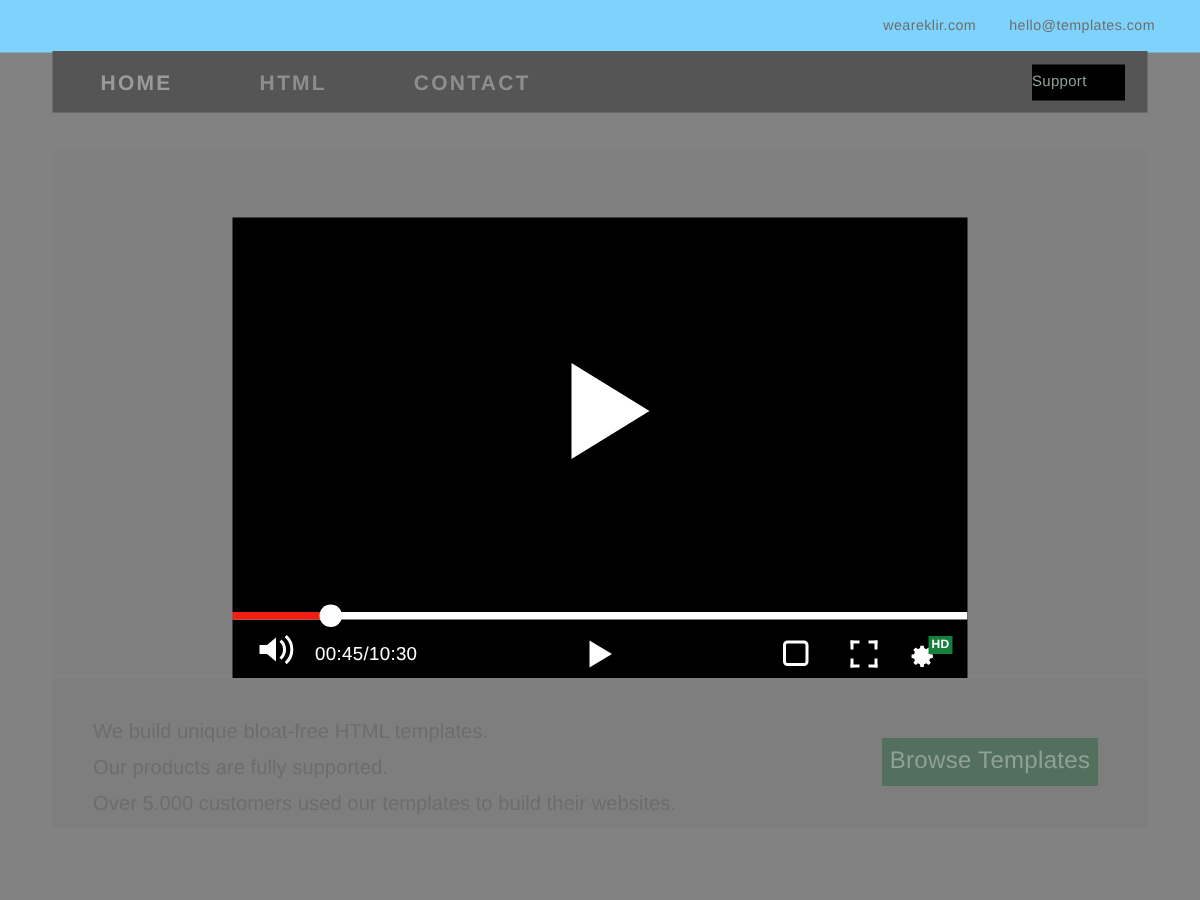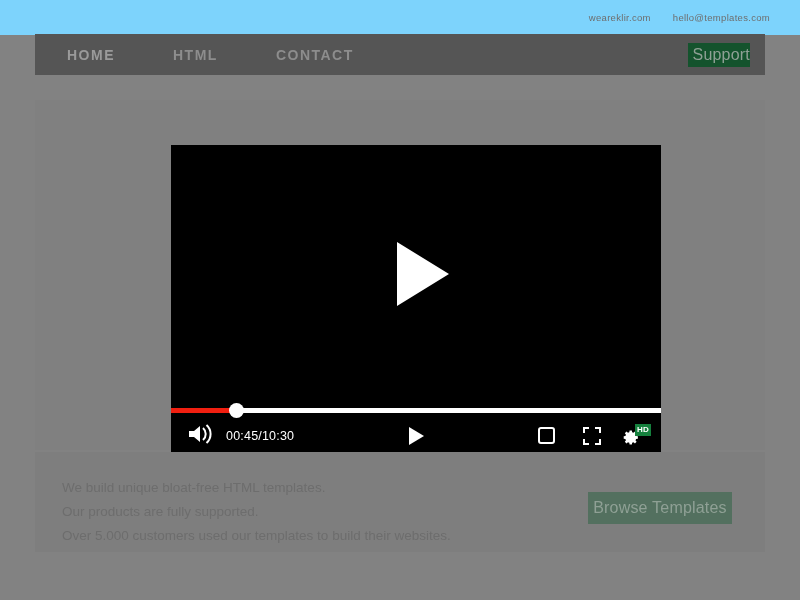--- a/index.html
+++ b/index.html
@@ -72,48 +72,48 @@
     text-decoration: none;
     white-space: nowrap;
     cursor: pointer;
   }
   .nav-item.active {
     color: #9a9a9a;
   }
   .nav-spacer { flex: 1 1 auto; }
   .support-btn {
     margin-right: 15px;
-    background: #14532d;
+    background: #000000;
     border: none;
     color: #8fa095;
     font-family: "Liberation Sans", sans-serif;
-    font-size: 16px;
+    font-size: 10px;
     letter-spacing: 0.2px;
     width: 62px;
     height: 24px;
     line-height: 24px;
-    text-align: right;
+    text-align: left;
     cursor: pointer;
     padding: 0;
   }
 
   
   .content-panel {
     position: absolute;
     left: 35px;
     top: 100px;
     width: 730px;
     height: 350px;
     background: #808080;
   }
 
   
   .video-player {
     position: absolute;
-    left: 171px;
+    left: 155px;
     top: 145px;
     width: 490px;
     height: 307px;
     background: #000000;
     overflow: hidden;
   }
   .video-stage {
     position: absolute;
     left: 0;
     top: 0;

